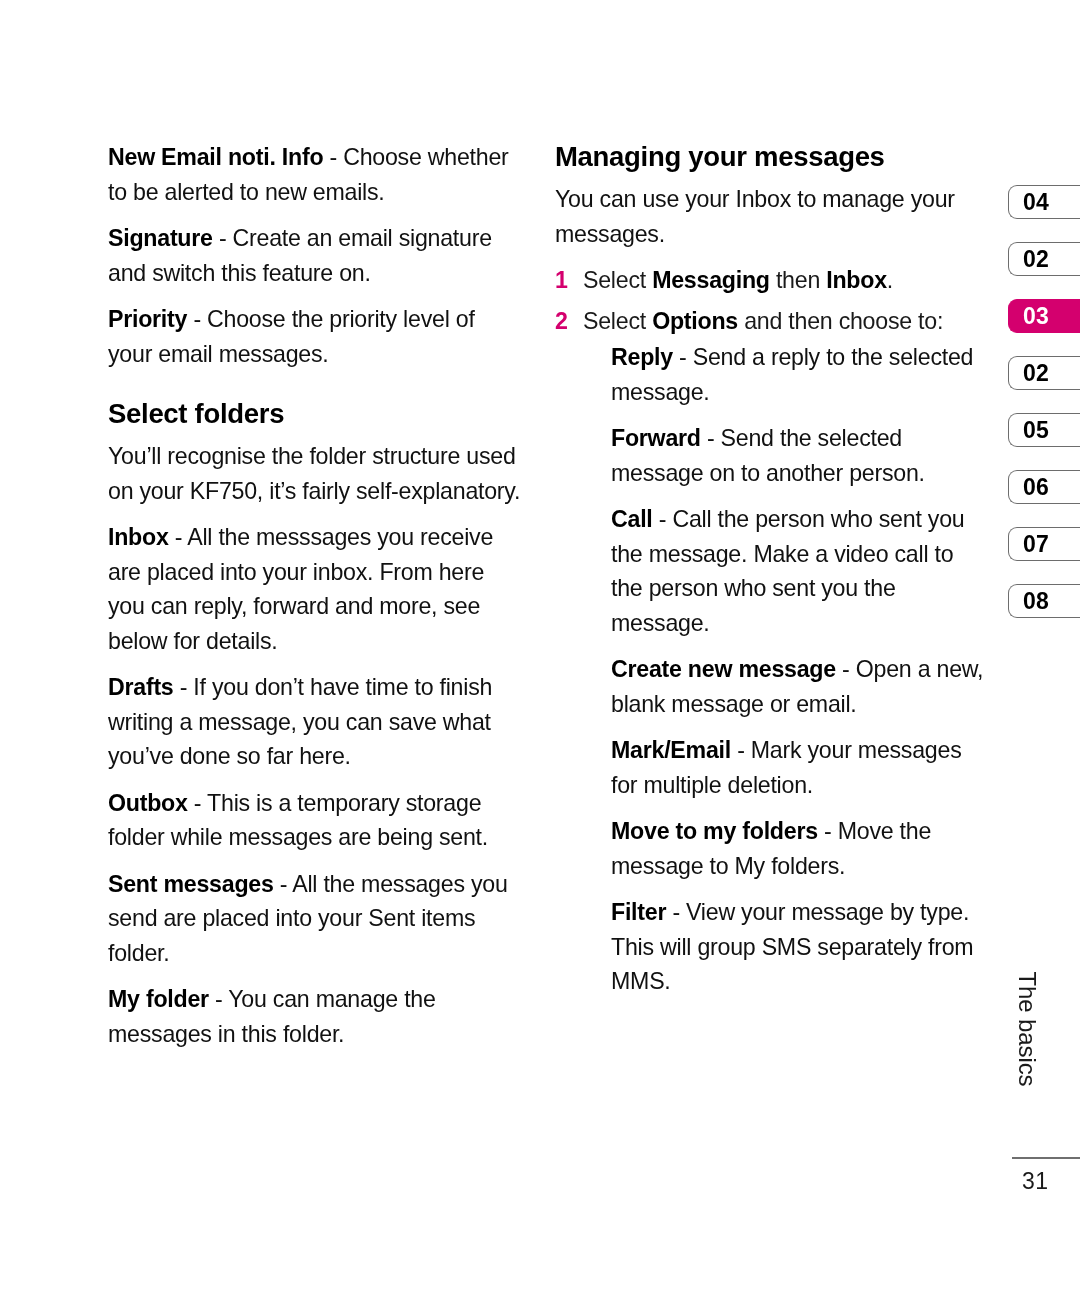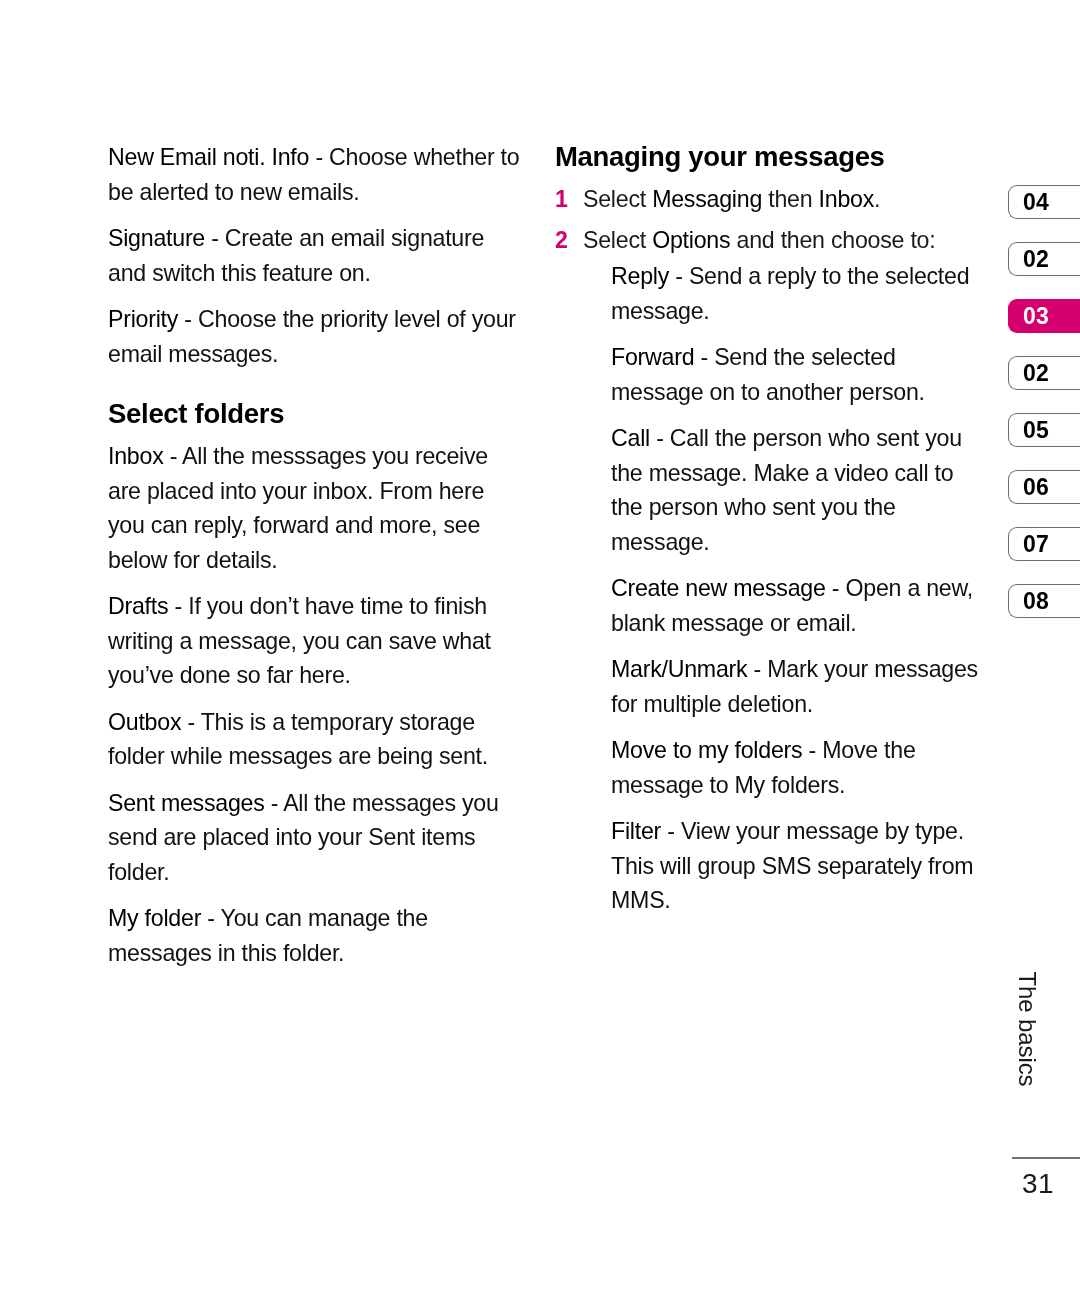--- a/index.html
+++ b/index.html
@@ -49,21 +49,21 @@
     line-height: 34.5px;
     margin: 0 0 12px 0;
     letter-spacing: -0.25px;
     color: #111;
     text-align: left;
   }
   p.body:last-child { margin-bottom: 0; }
 
   p.body b,
   .term {
-    font-weight: normal;
+    font-weight: bold;
     color: #000;
   }
 
   
   ol.steps {
     list-style: none;
     margin: 0;
     padding: 0;
   }
   ol.steps > li {
@@ -155,21 +155,21 @@
     top: 1157px;
     width: 68px;
     height: 2px;
     background: #6f6f6f;
   }
 
   .page-number {
     position: absolute;
     left: 1022px;
     top: 1168px;
-    font-size: 28px;
+    font-size: 23px;
     letter-spacing: 0.5px;
     color: #1a1a1a;
   }
 </style>
 </head>
 <body>
 
 <div class="page">
 
   <div class="col col-left">
@@ -181,20 +181,21 @@
       <p class="body">
         <b class="term">Signature</b><span> - Create an email signature and switch this feature on.</span>
       </p>
       <p class="body">
         <b class="term">Priority</b><span> - Choose the priority level of your email messages.</span>
       </p>
     </div>
 
     <h2 class="section-heading spaced-above">Select folders</h2>
 
+    <p class="body">You’ll recognise the folder structure used on your KF750, it’s fairly self-explanatory.</p>
 
     <div>
       <p class="body">
         <b class="term">Inbox</b><span> - All the messsages you receive are placed into your inbox. From here you can reply, forward and more, see below for details.</span>
       </p>
       <p class="body">
         <b class="term">Drafts</b><span> - If you don’t have time to finish writing a message, you can save what you’ve done so far here.</span>
       </p>
       <p class="body">
         <b class="term">Outbox</b><span> - This is a temporary storage folder while messages are being sent.</span>
@@ -206,20 +207,21 @@
         <b class="term">My folder</b><span> - You can manage the messages in this folder.</span>
       </p>
     </div>
 
   </div>
 
   <div class="col col-right">
 
     <h2 class="section-heading">Managing your messages</h2>
 
+    <p class="body">You can use your Inbox to manage your messages.</p>
 
     <ol class="steps">
       <li>
         <span class="step-num" style="color:#d4006e">1</span>
         <span>Select </span><b class="term">Messaging</b><span> then </span><b class="term">Inbox</b><span>.</span>
       </li>
       <li>
         <span class="step-num" style="color:#d4006e">2</span>
         <span>Select </span><b class="term">Options</b><span> and then choose to:</span>
 
@@ -230,21 +232,21 @@
           <p class="body">
             <b class="term">Forward</b><span> - Send the selected message on to another person.</span>
           </p>
           <p class="body">
             <b class="term">Call</b><span> - Call the person who sent you the message. Make a video call to the person who sent you the message.</span>
           </p>
           <p class="body">
             <b class="term">Create new message</b><span> - Open a new, blank message or email.</span>
           </p>
           <p class="body">
-            <b class="term">Mark/Unmark</b><span> - Mark your messages for multiple deletion.</span>
+            <b class="term">Mark/Email</b><span> - Mark your messages for multiple deletion.</span>
           </p>
           <p class="body">
             <b class="term">Move to my folders</b><span> - Move the message to My folders.</span>
           </p>
           <p class="body">
             <b class="term">Filter</b><span> - View your message by type. This will group SMS separately from MMS.</span>
           </p>
         </div>
       </li>
     </ol>

